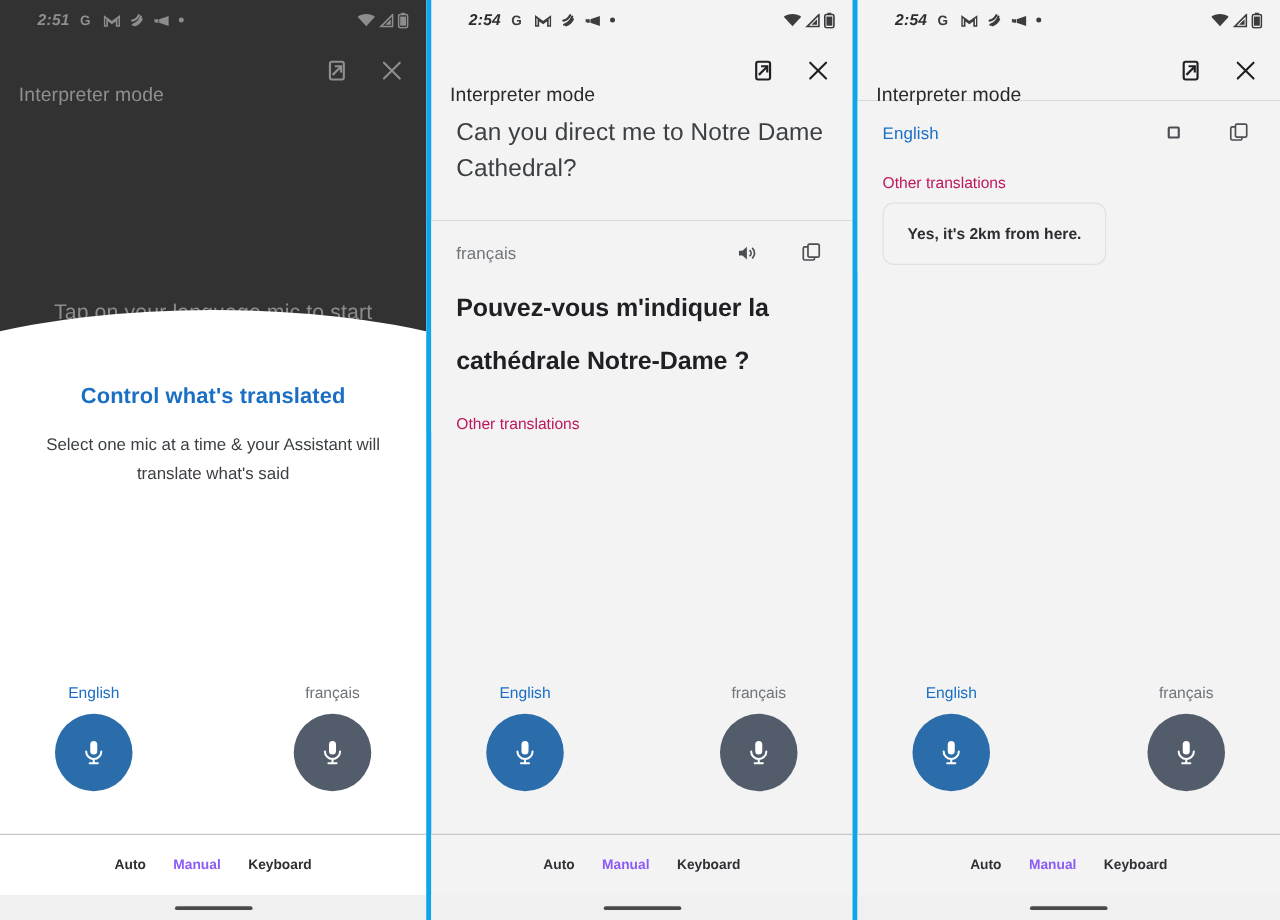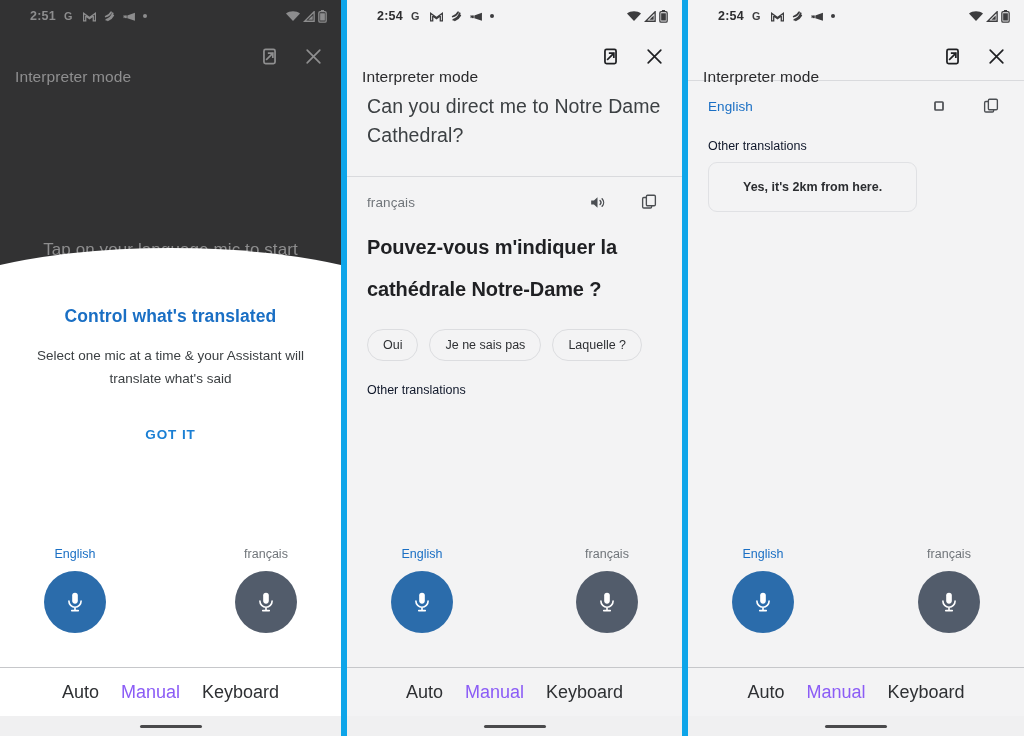--- a/index.html
+++ b/index.html
@@ -20,33 +20,33 @@
 
   .phone {
     position: relative;
     width: 341px;
     height: 736px;
     overflow: hidden;
     background: #f3f3f4;
     flex: 0 0 auto;
   }
   .phone.p3 { width: 342px; }
-  .phone + .phone { border-left: 6px solid #0ea5e9; }
+  .phone + .phone { border-left: 4px solid #0ea5e9; }
 
   
   .statusbar {
     height: 32px;
     display: flex;
     align-items: center;
     padding: 0 14px;
     font-size: 12.5px;
     color: #2d2d2f;
   }
   .sb-left { display: flex; align-items: center; gap: 7px; margin-left: 16px; }
-  .sb-time { font-size: 12.5px; font-weight: 600; letter-spacing: .2px; }
+  .sb-time { font-size: 12.5px; font-weight: 600; letter-spacing: .2px; font-style: italic; }
   .sb-spacer { flex: 1; }
   .sb-right { display: flex; align-items: center; gap: 3px; }
   .sb-ico { display: inline-flex; align-items: center; }
   .sb-dot { width: 4px; height: 4px; border-radius: 50%; background: #3c3c3e; display:inline-block; }
 
   
   .appbar {
     height: 48px;
     display: flex;
     align-items: center;
@@ -118,28 +118,28 @@
     font-size: 12.5px;
     color: #2e3033;
     background: #f3f3f4;
     white-space: nowrap;
     cursor: pointer;
   }
 
   .other-label {
     margin-top: 22px;
     font-size: 12.5px;
-    color: #0f172a;
+    color: #be185d;
   }
   .other-card {
     margin-top: 9px;
     border: 1px solid #e0e1e4;
     border-radius: 9px;
     background: #f3f3f4;
-    padding: 17px 34px;
+    padding: 17px 19px;
     font-size: 12.5px;
     font-weight: bold;
     color: #2b2d30;
     white-space: nowrap;
     overflow: hidden;
     text-align: right;
   }
   .other-card.wide { width: 330px; }
   .other-card.fit { display: inline-block; }
 
@@ -174,23 +174,24 @@
   }
   .phone.p1 .tabs-wrap { background: #ffffff; }
   .tabs {
     display: flex;
     justify-content: center;
     align-items: center;
     gap: 22px;
     height: 48px;
   }
   .tab {
-    font-size: 18px;
+    font-size: 11px;
     color: #2e3033;
     cursor: pointer;
+    font-weight: bold;
   }
   .tab.active { color: #8b5cf6; }
   .navbar {
     height: 21px;
     background: #f0f0f1;
     display: flex; align-items: center; justify-content: center;
   }
   .phone.p1 .navbar { background: #f0f0f1; }
   .nav-pill { width: 62px; height: 3px; border-radius: 2px; background: #4a4a4c; }
 
@@ -321,21 +322,20 @@
         </div>
       </div>
     </div>
 
     <div class="hint">Tap on your language mic to start</div>
 
     <div class="dialog">
       <div class="dialog-inner">
         <div class="dlg-title">Control what's translated</div>
         <div class="dlg-body">Select one mic at a time &amp; your Assistant will translate what's said</div>
-        <div class="dlg-action">GOT IT</div>
       </div>
     </div>
 
     <div class="mics">
       <div class="mic-col">
         <div class="mic-label active">English</div>
         <div class="mic-btn blue">
           <svg width="26" height="26" viewBox="0 0 24 24">
             <rect x="9.4" y="3.5" width="5.2" height="10" rx="2.6" fill="#fff"></rect>
             <path d="M6.4 11.2a5.6 5.6 0 0 0 11.2 0M12 16.8V20M9 20h6" fill="none" stroke="#fff" stroke-width="1.5" stroke-linecap="round"></path>
@@ -454,25 +454,20 @@
             <svg width="18" height="18" viewBox="0 0 24 24">
               <rect x="3.5" y="6" width="12" height="14" rx="1.6" fill="none" stroke="#4b4e52" stroke-width="1.8"></rect>
               <rect x="8.5" y="3" width="12" height="14" rx="1.6" fill="#f3f3f4" stroke="#4b4e52" stroke-width="1.8"></rect>
             </svg>
           </div>
         </div>
       </div>
 
       <div class="trans-text">Pouvez-vous m'indiquer la cathédrale Notre-Dame ?</div>
 
-      <div class="chips">
-        <div class="chip">Oui</div>
-        <div class="chip">Je ne sais pas</div>
-        <div class="chip">Laquelle ?</div>
-      </div>
 
       <div class="other-label">Other translations</div>
     </div>
 
     <div class="mics">
       <div class="mic-col">
         <div class="mic-label active">English</div>
         <div class="mic-btn blue">
           <svg width="26" height="26" viewBox="0 0 24 24">
             <rect x="9.4" y="3.5" width="5.2" height="10" rx="2.6" fill="#fff"></rect>

